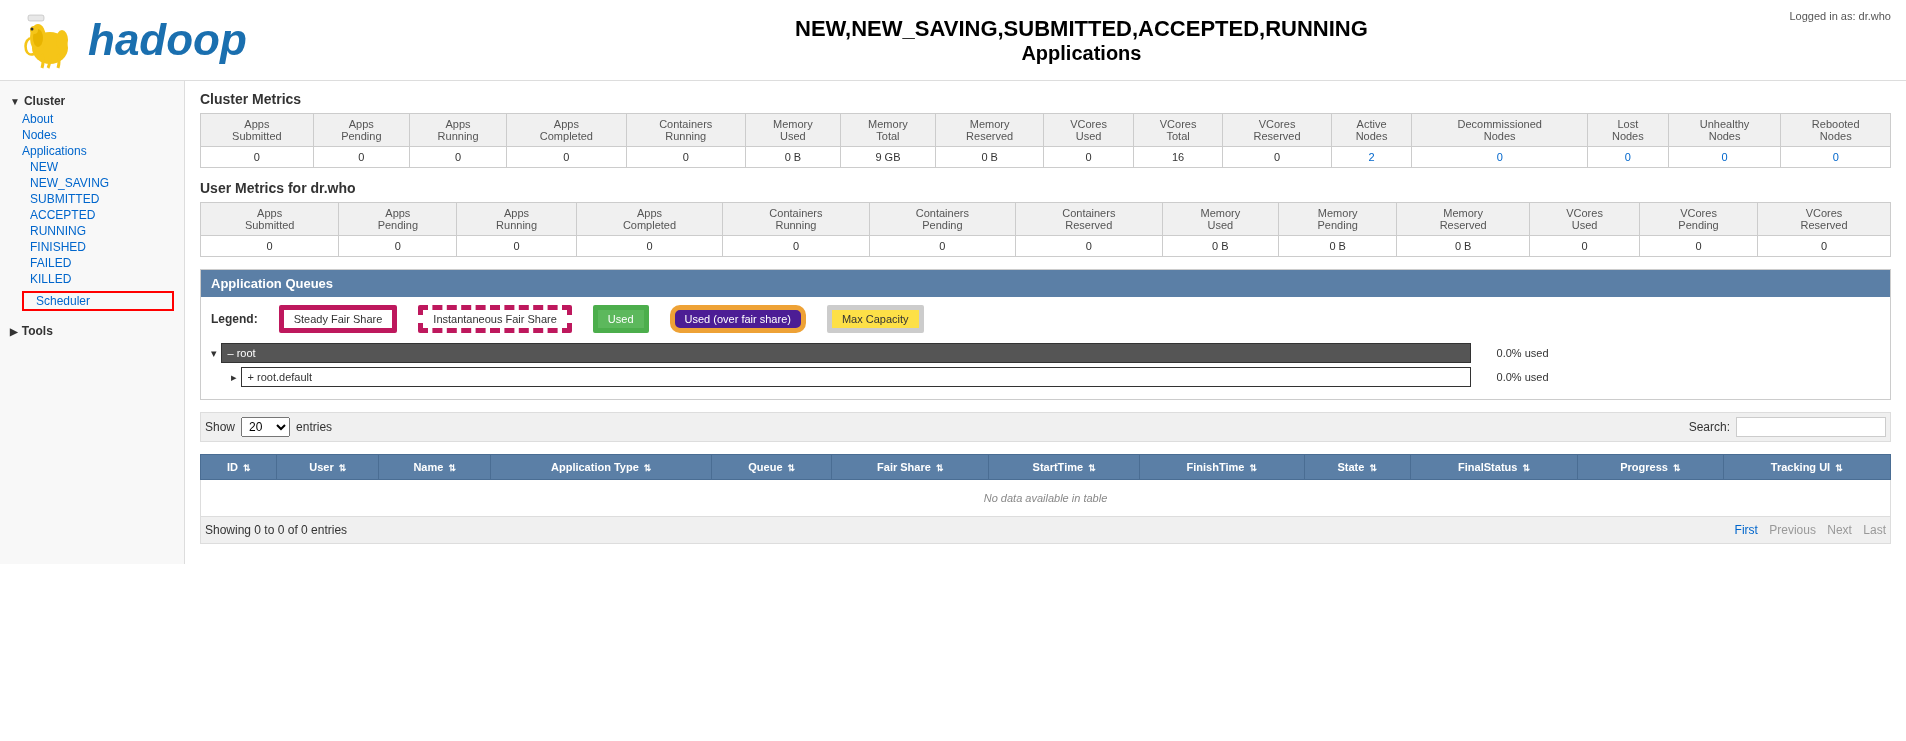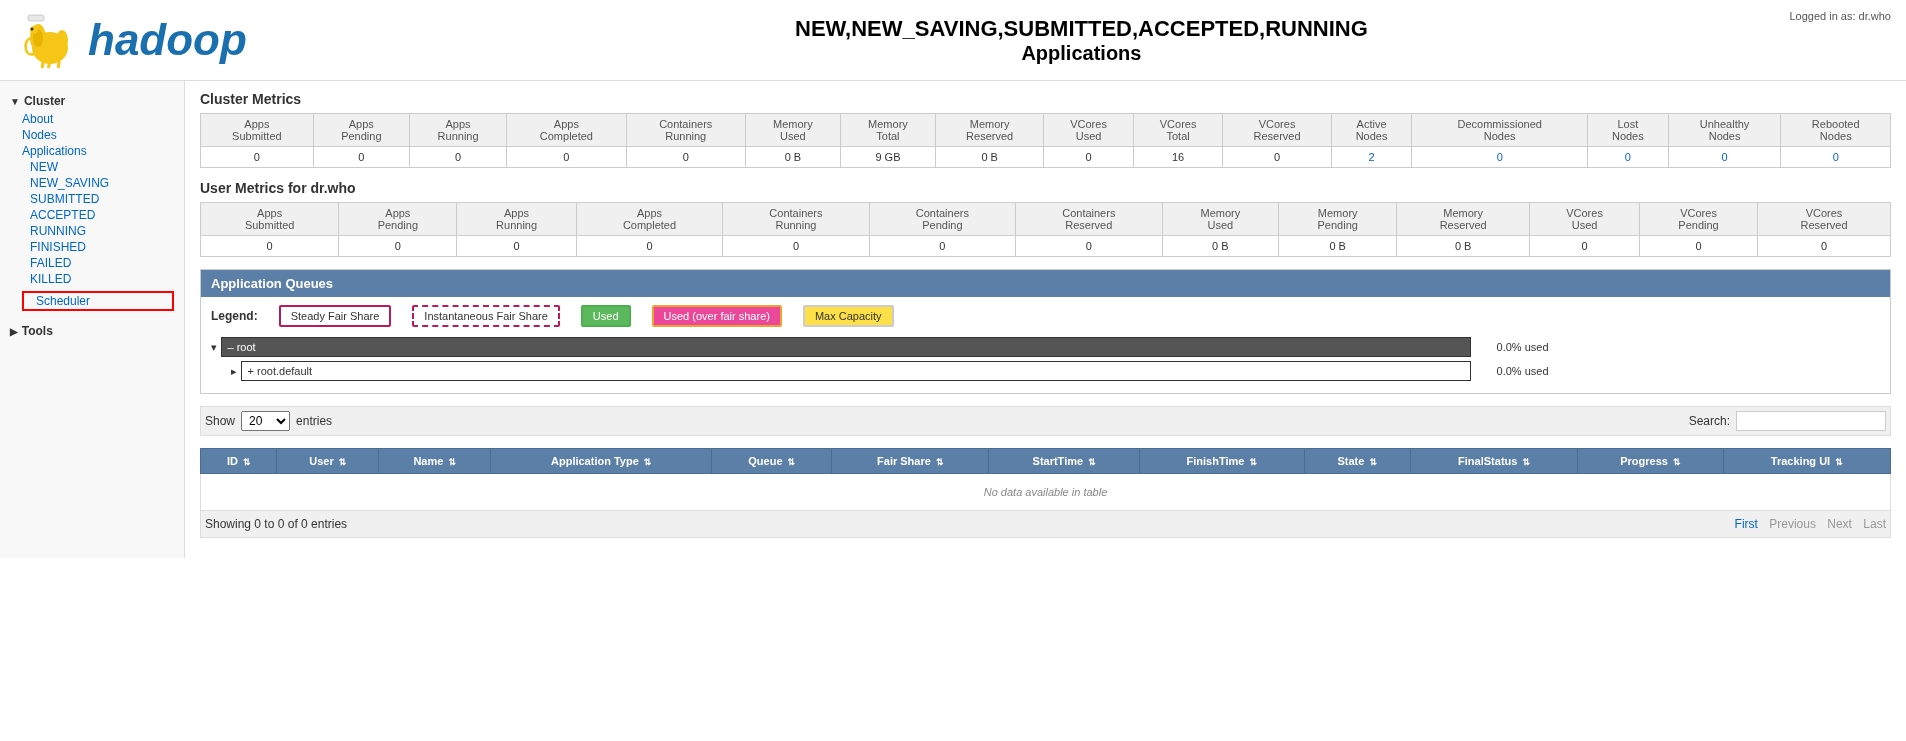--- a/index.html
+++ b/index.html
@@ -152,38 +152,39 @@
     }
     .legend-row {
       display: flex;
       align-items: center;
       gap: 21px;
       margin-bottom: 10px;
       flex-wrap: wrap;
     }
     .legend-label { font-weight: bold; font-size: 12px; }
     .legend-item {
-      border: 2px solid #be185d;
+      border: 5px solid #be185d;
       padding: 3px 10px;
       font-size: 11px;
       border-radius: 2px;
       background: #fff;
     }
     .legend-item.dashed {
       border-style: dashed;
     }
     .legend-item.green {
       background: #5cb85c;
       color: #fff;
       border-color: #4cae4c;
     }
     .legend-item.orange {
-      background: #ec4899;
+      background: #4c1d95;
       color: #fff;
       border-color: #eea236;
+      border-radius: 10px;
     }
     .legend-item.gray {
       background: #fde047;
       color: #333;
       border-color: #ccc;
     }
 
     
     .queue-row {
       display: flex;

